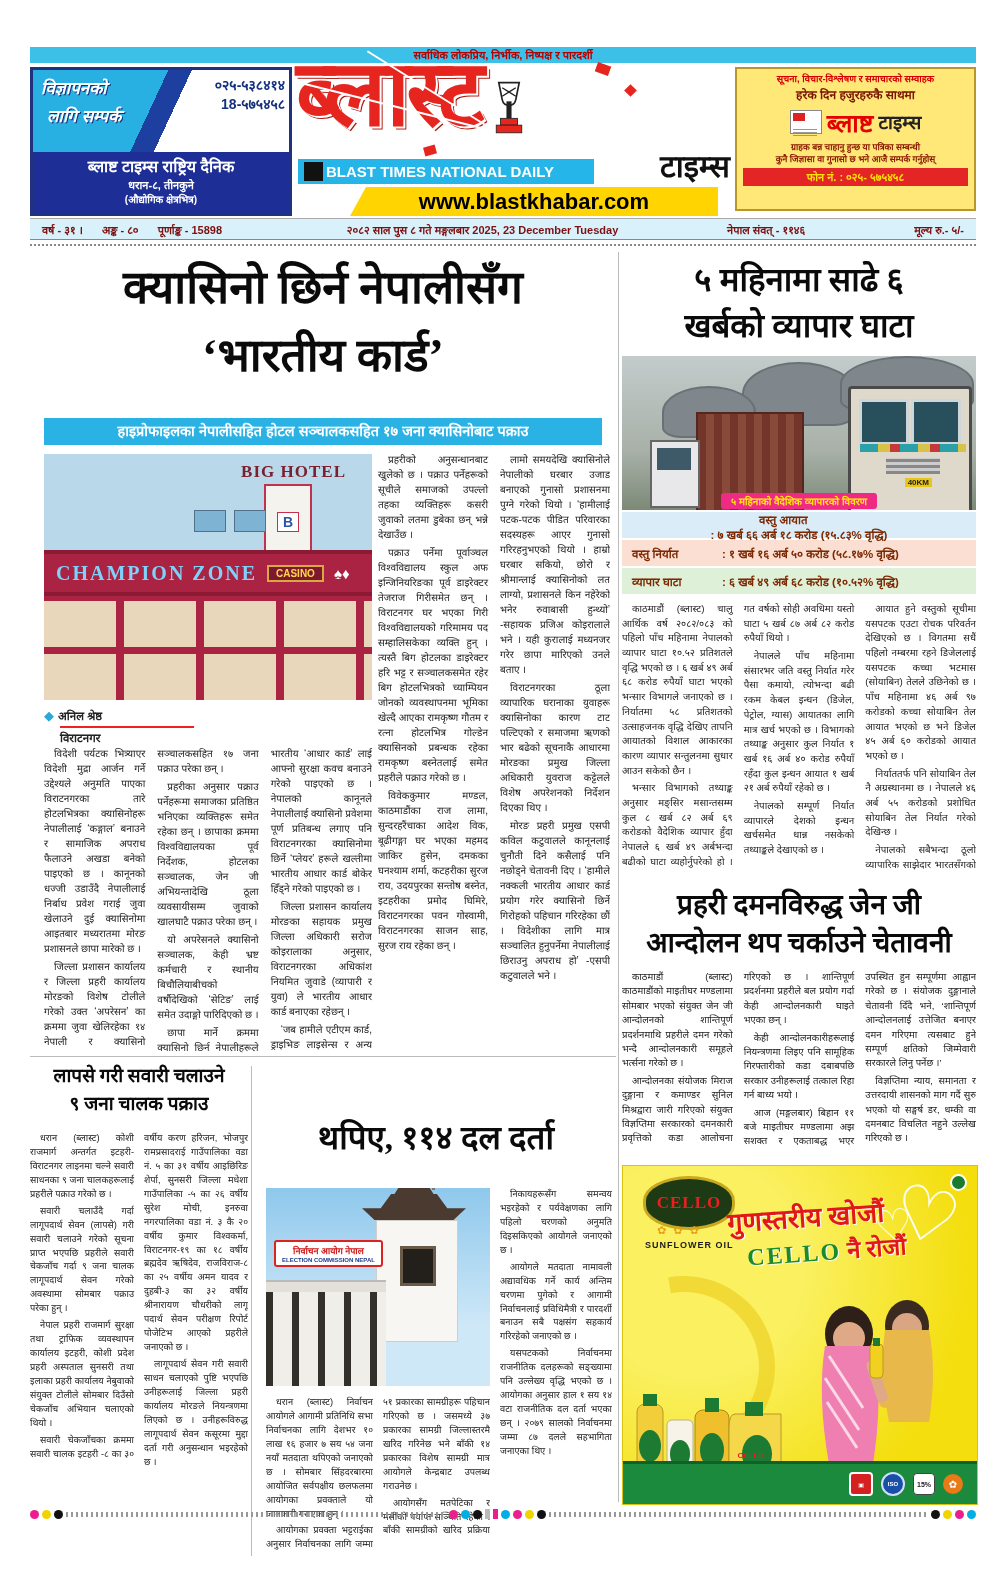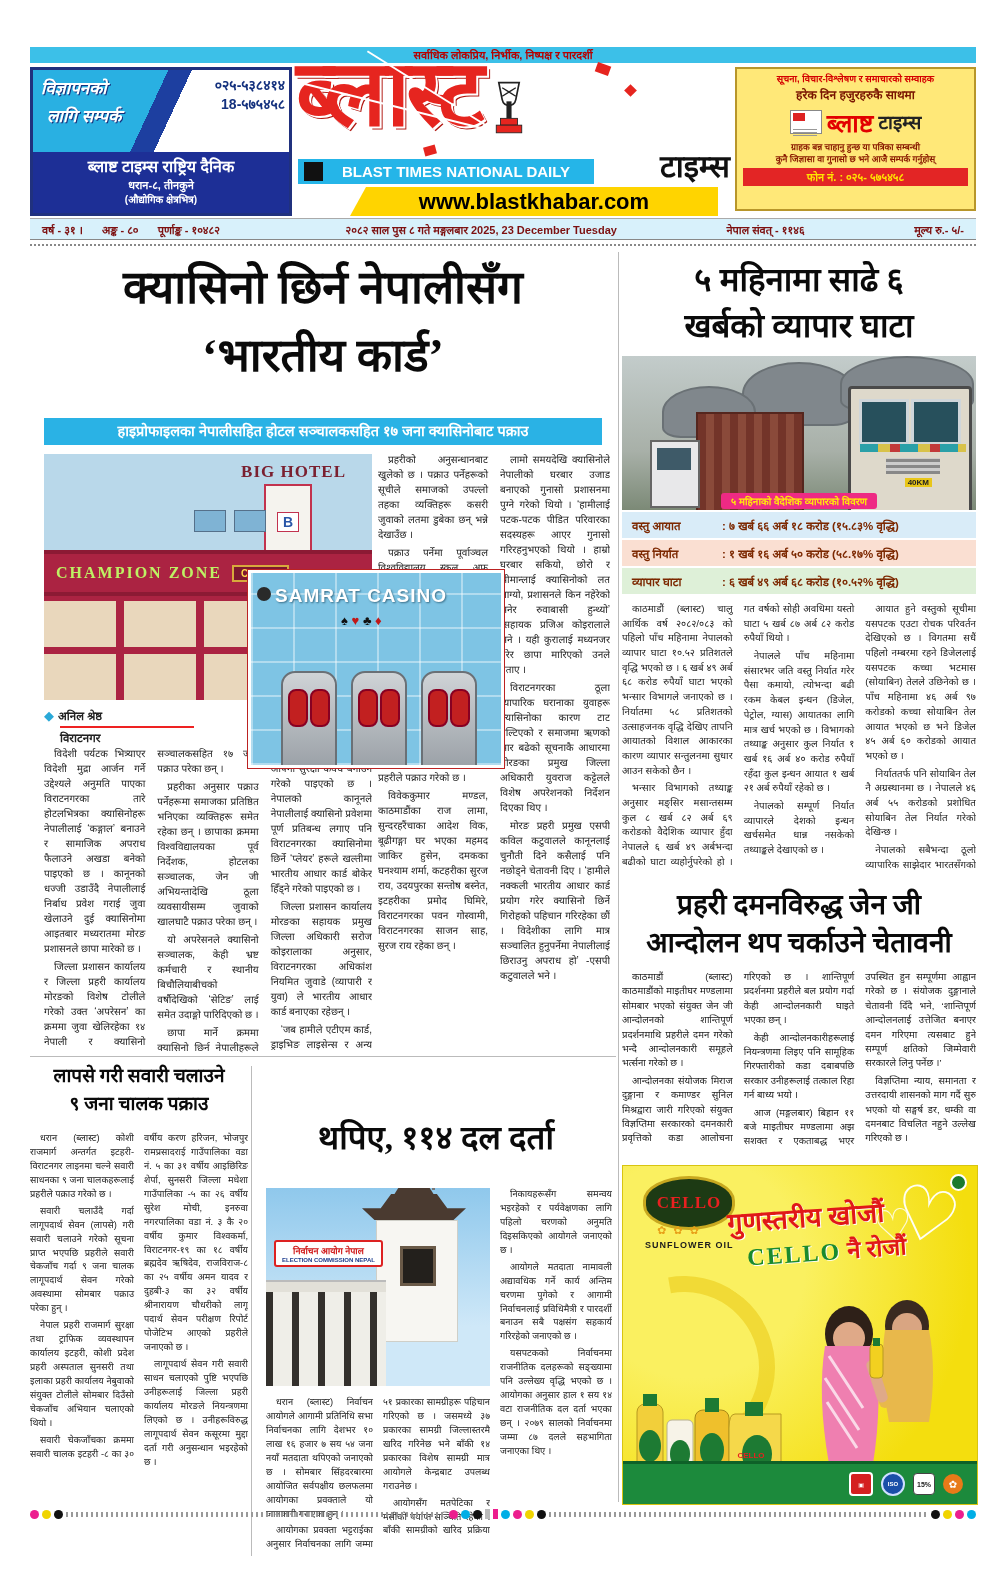--- a/index.html
+++ b/index.html
@@ -26,21 +26,21 @@
   .crack1{left:6px;top:46px;width:190px;transform:rotate(14deg);}
   .crack2{left:150px;top:60px;width:230px;transform:rotate(-9deg);}
   .crack3{left:60px;top:30px;width:150px;transform:rotate(32deg);}
   .shard{position:absolute;background:#e6251f;}
   .sh1{left:300px;top:4px;width:14px;height:10px;transform:rotate(20deg);}
   .sh2{left:330px;top:26px;width:9px;height:9px;transform:rotate(45deg);}
   .sh3{left:128px;top:86px;width:12px;height:9px;transform:rotate(-15deg);}
   .logo-trophy{position:absolute;left:196px;top:18px;}
   .logo-times{position:absolute;right:2px;bottom:30px;font-size:31px;font-weight:bold;color:#101010;}
   .logo-enbar{position:absolute;left:2px;bottom:32px;width:296px;height:25px;background:#25b5e8;
-    color:#fff;font-weight:bold;font-size:15px;line-height:25px;padding-left:44px;box-sizing:border-box;margin-top:29px;}
+    color:#fff;font-weight:bold;font-size:15px;line-height:25px;padding-left:28px;box-sizing:border-box;margin-top:29px;}
   .logo-enbar::before{content:"";position:absolute;left:6px;top:3px;width:19px;height:19px;background:#111;}
   .logo-web{position:absolute;left:54px;bottom:0;width:368px;height:29px;background:#ffd400;
     color:#000;font-weight:bold;font-size:22px;text-align:center;line-height:29px;
     clip-path:polygon(16px 0,100% 0,100% 100%,0 100%);}
   .right-ad{left:735px;top:67px;width:241px;height:144px;background:#ffe878;border:2px solid #b8962a;
     box-sizing:border-box;text-align:center;padding-top:3px;}
   .ra-l1{font-size:9.5px;color:#d40000;font-weight:bold;}
   .ra-l2{font-size:12px;color:#7a1500;font-weight:bold;margin-top:1px;}
   .ra-brandrow{display:flex;justify-content:center;align-items:center;gap:5px;margin-top:2px;}
   .ra-paper{width:30px;height:22px;background:#fff;border:1px solid #888;position:relative;}
@@ -67,21 +67,21 @@
   .lead-h1b{top:72px;font-size:46px;}
   .lead-sub{left:14px;top:168px;width:558px;height:27px;background:#2ab2e5;color:#fff;
     font-size:14.5px;font-weight:bold;text-align:center;line-height:27px;}
   .photo1{left:14px;top:204px;width:328px;height:246px;overflow:hidden;background:linear-gradient(#b9d8ea 0 45%,#dcecf4 45%);}
   .p1-bighotel{position:absolute;right:26px;top:8px;font-family:"Liberation Serif",serif;
     font-size:17px;font-weight:bold;color:#7a2030;letter-spacing:1px;}
   .p1-tower{position:absolute;right:60px;top:30px;width:44px;height:78px;background:#f5f3ee;border:2px solid #c2324e;text-align:center;}
   .p1-tower span{display:inline-block;margin-top:26px;color:#2a56a8;font-weight:bold;font-size:14px;border:1px solid #c2324e;padding:1px 5px;background:#fff;}
   .p1-band{position:absolute;left:0;top:96px;width:100%;height:46px;background:#ab2342;
     border-top:4px solid #8c1a34;border-bottom:4px solid #8c1a34;display:flex;align-items:center;gap:10px;padding-left:12px;box-sizing:border-box;}
-  .p1-band-text{color:#bef264;font-weight:bold;font-size:16px;letter-spacing:2px;font-family:"Liberation Serif",serif;}
+  .p1-band-text{color:#7dd3fc;font-weight:bold;font-size:20px;letter-spacing:2px;font-family:"Liberation Serif",serif;}
   .p1-casino{color:#ffd84a;border:2px solid #d8a93c;font-size:10px;font-weight:bold;padding:1px 7px;background:#7d1830;}
   .p1-suits{color:#fff;font-size:15px;}
   .p1-wall{position:absolute;left:0;top:142px;width:100%;height:104px;background:#e9d7bc;
     background-image:repeating-linear-gradient(90deg,transparent 0 72px,#ab2342 72px 80px),
                      repeating-linear-gradient(0deg,transparent 0 46px,#ab2342 46px 53px);}
   .p1-win{position:absolute;width:30px;height:20px;background:#7fb3d4;border:1px solid #55708a;}
   .photo2{left:218px;top:320px;width:250px;height:192px;border:3px solid #fff;outline:1px solid #b22;
     background:#7ec4e4;background-image:repeating-linear-gradient(90deg,rgba(255,255,255,.4) 0 2px,transparent 2px 42px),
     repeating-linear-gradient(0deg,rgba(255,255,255,.4) 0 2px,transparent 2px 34px);overflow:hidden;z-index:5;}
   .p2-title{position:absolute;left:24px;top:12px;color:#fff;font-weight:bold;font-size:19px;letter-spacing:1px;text-shadow:1px 1px 2px #3a6e88;}
@@ -111,21 +111,21 @@
   .t-stripe{position:absolute;right:10px;top:88px;width:106px;height:8px;background:repeating-linear-gradient(90deg,#2aa0a8 0 18px,#d8c24a 18px 30px,#c23a3a 30px 40px);}
   .t-grill{position:absolute;right:36px;top:102px;width:54px;height:16px;background:repeating-linear-gradient(0deg,#888 0 3px,#ccc 3px 6px);}
   .t-cont{position:absolute;left:74px;top:56px;width:104px;height:96px;background:repeating-linear-gradient(90deg,#733429 0 8px,#8a4a3a 8px 16px);border:2px solid #55261e;}
   .t-cab2{position:absolute;left:28px;top:84px;width:46px;height:64px;background:#e8e8ea;border:2px solid #666;}
   .t-cab2::before{content:"";position:absolute;left:5px;top:6px;width:34px;height:22px;background:#3e5a68;}
   .t-plate{position:absolute;right:44px;top:122px;background:#e8c619;color:#222;font-size:8px;font-weight:bold;padding:0 3px;}
   .tt-label{position:absolute;left:50%;transform:translateX(-50%);bottom:85px;background:#ee2a84;
     color:#ffe70a;font-size:10px;font-weight:bold;padding:1px 10px;border-radius:3px;white-space:nowrap;}
   .tt-rows{position:absolute;left:0;bottom:0;width:100%;}
   .tt-row{height:28px;display:flex;align-items:center;font-size:11.5px;font-weight:bold;color:#7c2800;border-top:2px solid #fff;box-sizing:border-box;}
-  .tt-row:nth-child(1){background:#d9ecf8;}
+  .tt-row:nth-child(1){background:#d9ecf8;flex-direction:column;}
   .tt-row:nth-child(2){background:#fadfd2;}
   .tt-row:nth-child(3){background:#def0d8;}
   .tt-row .lab{width:90px;padding-left:10px;}
   .trade-cols{left:0;top:352px;width:354px;height:276px;column-count:3;column-gap:11px;font-size:9.8px;overflow:hidden;}
   
   .genz{left:622px;top:884px;width:354px;height:276px;}
   .genz-h1{top:0;font-size:28px;font-family:Liberation Serif, serif;}
   .genz-h2{top:38px;font-size:28px;}
   .genz-cols{left:0;top:86px;width:354px;height:188px;column-count:3;column-gap:11px;font-size:9.6px;overflow:hidden;}
   
@@ -244,21 +244,21 @@
     </div>
     <div class="ra-l3">ग्राहक बन्न चाहानु हुन्छ या पत्रिका सम्बन्धी</div>
     <div class="ra-l4">कुनै जिज्ञासा वा गुनासो छ भने आजै सम्पर्क गर्नुहोस्</div>
     <div class="ra-phone">फोन नं. : ०२५- ५७५४५८</div>
   </div>
 
   <div class="abs dateline">
     <span class="dl-group">
       <span>वर्ष - ३१ ।</span>
       <span>अङ्क - ८०</span>
-      <span>पूर्णाङ्क - १०४८२</span>
+      <span>पूर्णाङ्क - 15898</span>
     </span>
     <span>२०८२ साल पुस ८ गते मङ्गलबार 2025, 23 December Tuesday</span>
     <span>नेपाल संवत् - ११४६</span>
     <span>मूल्य रु.- ५/-</span>
   </div>
   <div class="abs dash-sep"></div>
 
   <div class="abs lead">
     <div class="abs hl lead-h1a">क्यासिनो छिर्न नेपालीसँग</div>
     <div class="abs hl lead-h1b">‘भारतीय कार्ड’</div>
@@ -281,33 +281,20 @@
 
     <div class="abs cols lead-rightcols">
         <p>प्रहरीको अनुसन्धानबाट खुलेको छ । पक्राउ पर्नेहरूको सूचीले समाजको उपल्लो तहका व्यक्तिहरू कसरी जुवाको लतमा डुबेका छन् भन्ने देखाउँछ ।</p>
         <p>पक्राउ पर्नेमा पूर्वाञ्चल विश्वविद्यालय स्कुल अफ इन्जिनियरिङका पूर्व डाइरेक्टर तेजराज गिरीसमेत छन् । विराटनगर घर भएका गिरी विश्वविद्यालयको गरिमामय पद सम्हालिसकेका व्यक्ति हुन् । त्यस्तै बिग होटलका डाइरेक्टर हरि भट्ट र सञ्चालकसमेत रहेर बिग होटलभित्रको च्याम्पियन जोनको व्यवस्थापनमा भूमिका खेल्दै आएका रामकृष्ण गौतम र रत्ना होटलभित्र गोल्डेन क्यासिनको प्रबन्धक रहेका रामकृष्ण बस्नेतलाई समेत प्रहरीले पक्राउ गरेको छ ।</p>
         <p>विवेककुमार मण्डल, काठमाडौंका राज लामा, सुन्दरहरैंचाका आदेश विक, बूढीगङ्गा घर भएका महमद जाकिर हुसेन, दमकका घनश्याम शर्मा, कटहरीका सुरज राय, उदयपुरका सन्तोष बस्नेत, इटहरीका प्रमोद घिमिरे, विराटनगरका पवन गोस्वामी, विराटनगरका साजन साह, सुरज राय रहेका छन् ।</p>
         <p>लामो समयदेखि क्यासिनोले नेपालीको घरबार उजाड बनाएको गुनासो प्रशासनमा पुग्ने गरेको थियो । ‘हामीलाई पटक-पटक पीडित परिवारका सदस्यहरू आएर गुनासो गरिरहनुभएको थियो । हाम्रो घरबार सकियो, छोरो र श्रीमान्लाई क्यासिनोको लत लाग्यो, प्रशासनले किन नहेरेको भनेर रुवाबासी हुन्थ्यो’ -सहायक प्रजिअ कोइरालाले भने । यही कुरालाई मध्यनजर गरेर छापा मारिएको उनले बताए ।</p>
         <p>विराटनगरका ठूला व्यापारिक घरानाका युवाहरू क्यासिनोका कारण टाट पल्टिएको र समाजमा ऋणको भार बढेको सूचनाकै आधारमा मोरङका प्रमुख जिल्ला अधिकारी युवराज कट्टेलले विशेष अपरेशनको निर्देशन दिएका थिए ।</p>
         <p>मोरङ प्रहरी प्रमुख एसपी कविल कटुवालले कानूनलाई चुनौती दिने कसैलाई पनि नछोड्ने चेतावनी दिए । ‘हामीले नक्कली भारतीय आधार कार्ड प्रयोग गरेर क्यासिनो छिर्ने गिरोहको पहिचान गरिरहेका छौं । विदेशीका लागि मात्र सञ्चालित हुनुपर्नेमा नेपालीलाई छिराउनु अपराध हो’ -एसपी कटुवालले भने ।</p>
       </div>
 
-    <div class="abs photo2">
-      <div class="p2-dot"></div>
-      <div class="p2-title">SAMRAT CASINO</div>
-      <div class="p2-suits">
-        <span>♠</span>
-        <span class="red">♥</span>
-        <span>♣</span>
-        <span class="red">♦</span>
-      </div>
-      <div class="slot" style="left:30px;"></div>
-      <div class="slot" style="left:100px;"></div>
-      <div class="slot" style="left:170px;"></div>
-    </div>
 
     <div class="abs byline">
       <div><span class="dia">◆</span><span>अनिल श्रेष्ठ</span></div>
       <div class="rule"></div>
       <div class="place">विराटनगर</div>
     </div>
 
     <div class="abs cols lead-leftcols">
         <p>विदेशी पर्यटक भित्र्याएर विदेशी मुद्रा आर्जन गर्ने उद्देश्यले अनुमति पाएका विराटनगरका तारे होटलभित्रका क्यासिनोहरू नेपालीलाई ‘कङ्गाल’ बनाउने र सामाजिक अपराध फैलाउने अखडा बनेको पाइएको छ । कानूनको धज्जी उडाउँदै नेपालीलाई निर्बाध प्रवेश गराई जुवा खेलाउने दुई क्यासिनोमा आइतबार मध्यरातमा मोरङ प्रशासनले छापा मारेको छ ।</p>
         <p>जिल्ला प्रशासन कार्यालय र जिल्ला प्रहरी कार्यालय मोरङको विशेष टोलीले गरेको उक्त ‘अपरेसन’ का क्रममा जुवा खेलिरहेका १४ नेपाली र क्यासिनो सञ्चालकसहित १७ जना पक्राउ परेका छन् ।</p>

